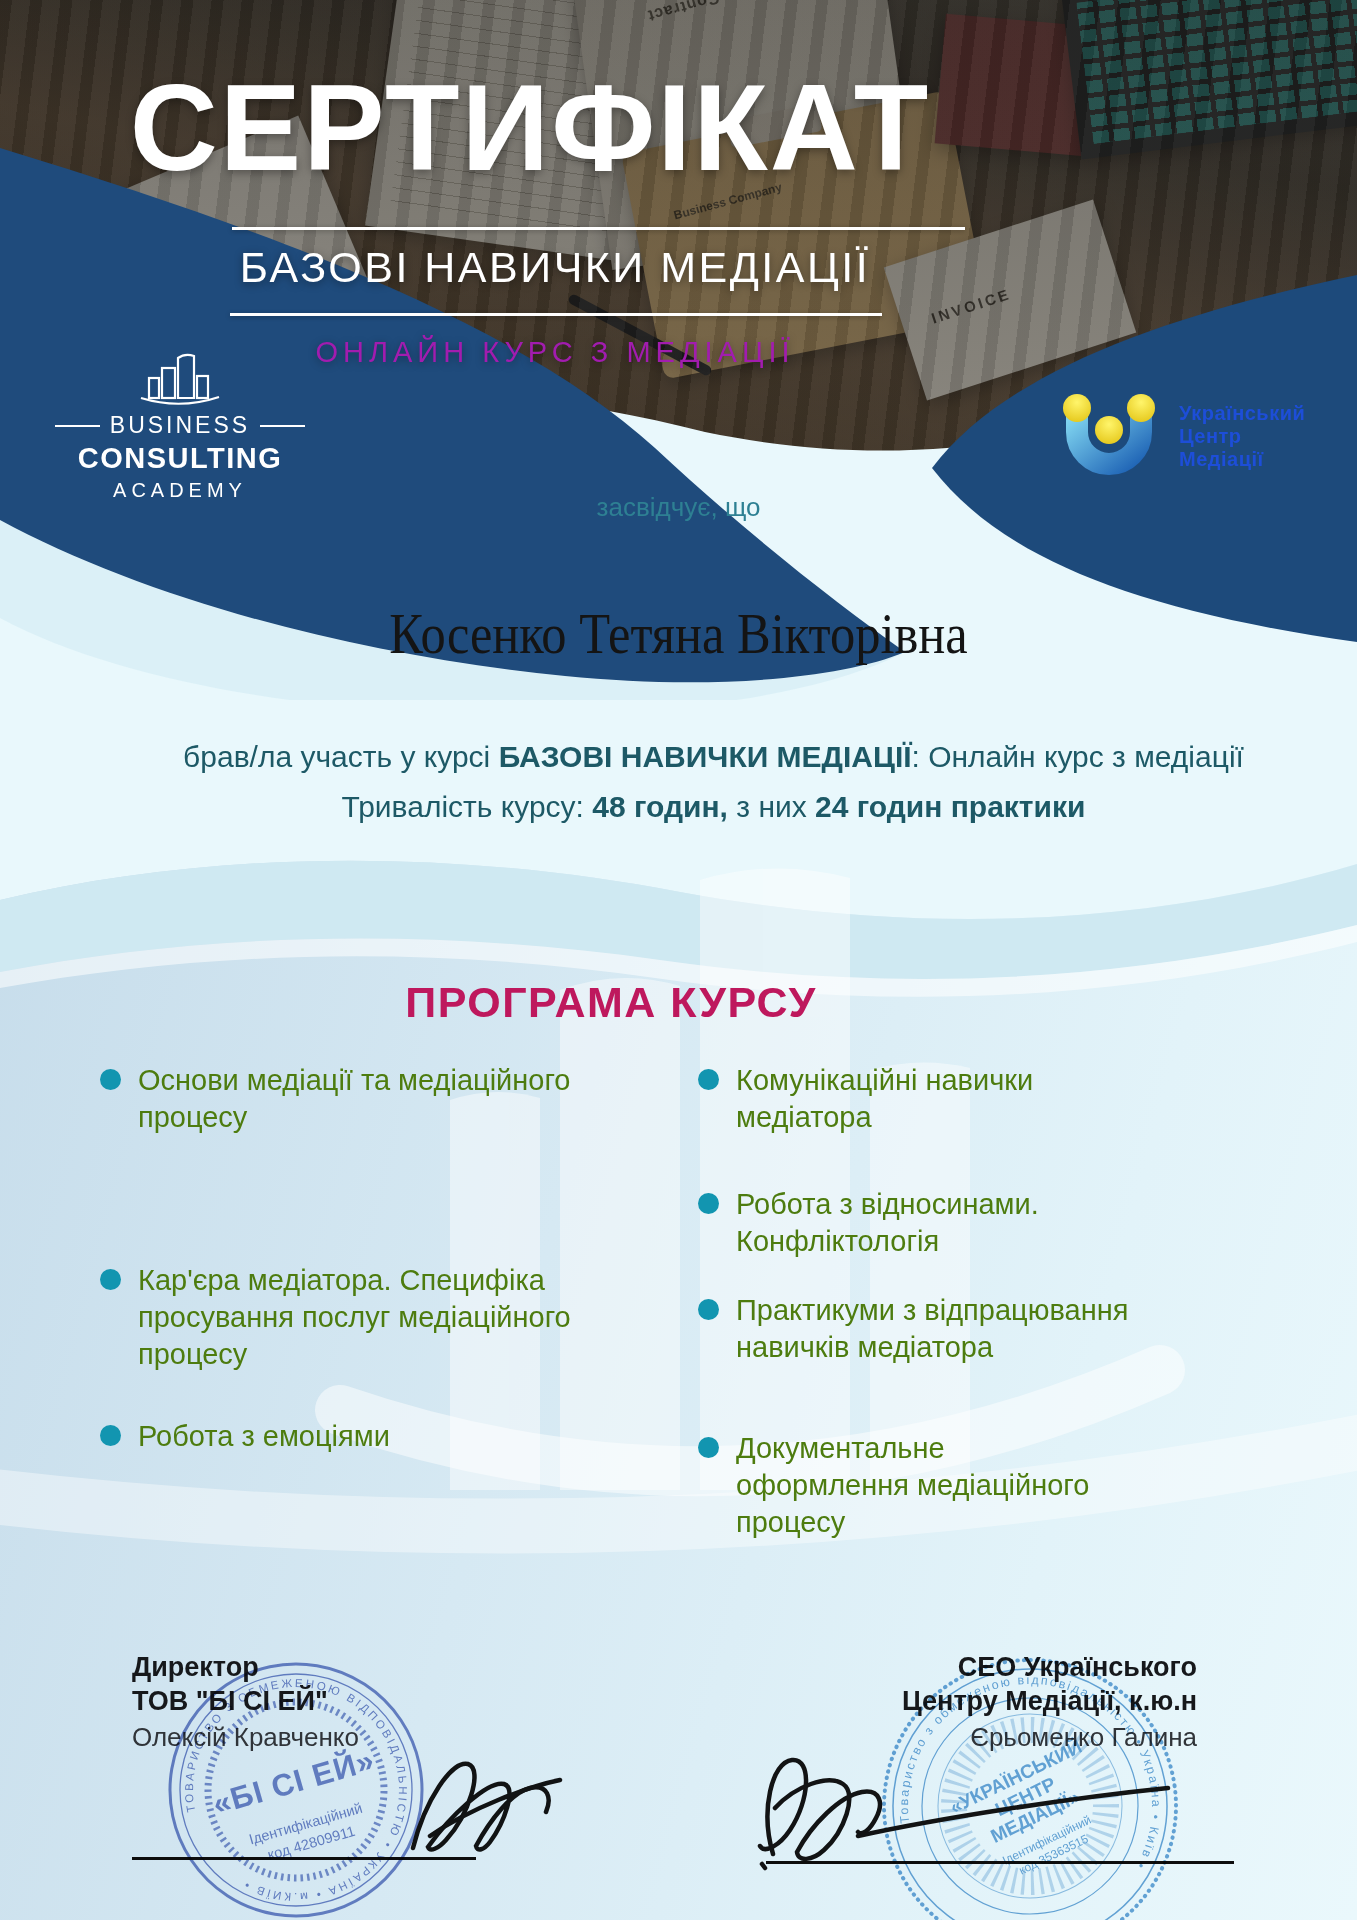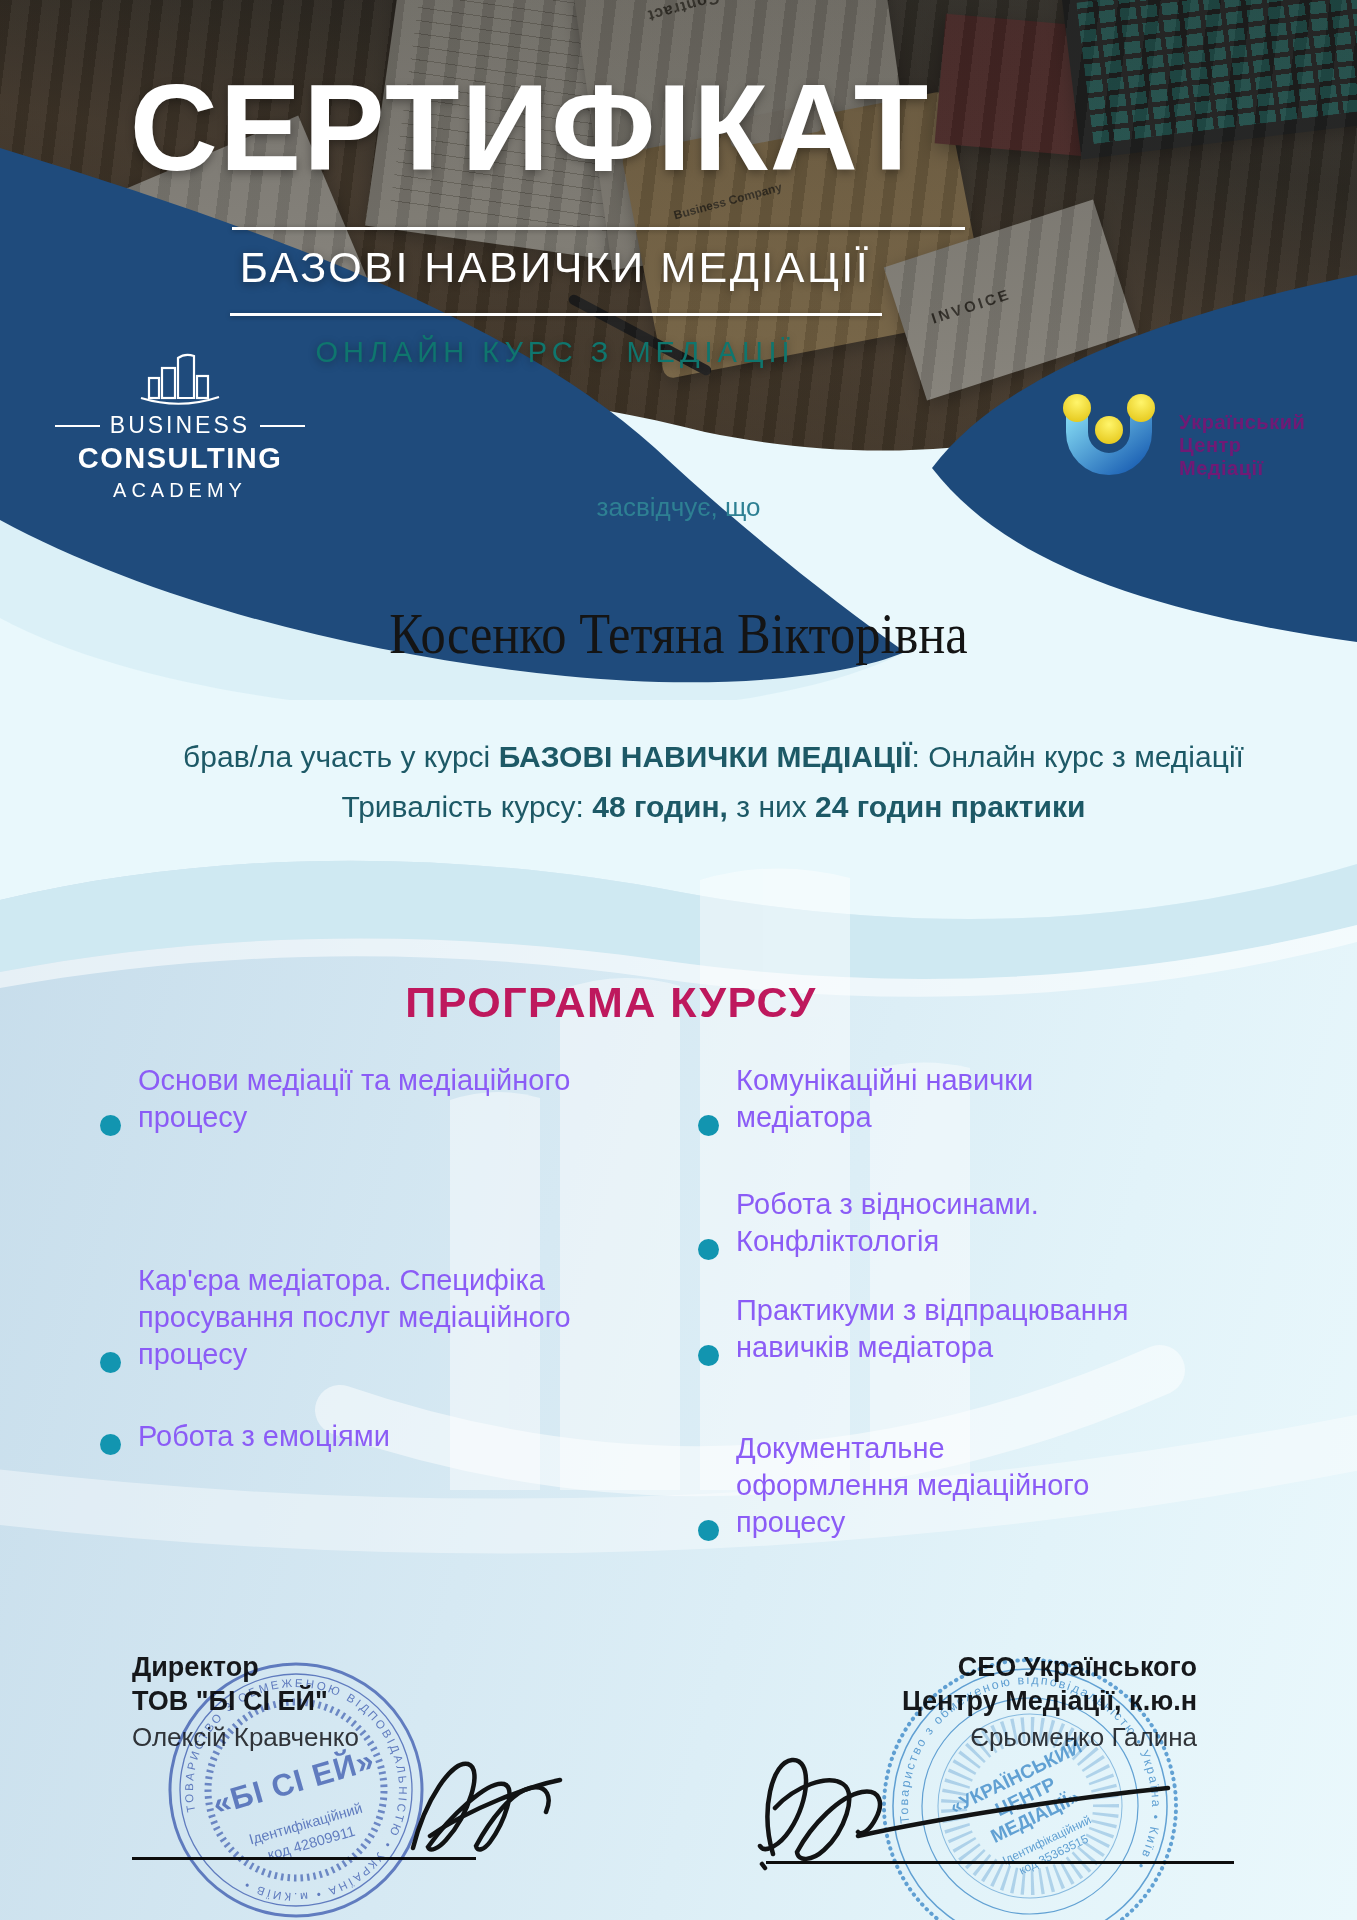--- a/index.html
+++ b/index.html
@@ -36,54 +36,54 @@
   .hero-curves{position:absolute;left:0;top:0;width:1357px;height:700px;}
 
   
   .hero-title{position:absolute;left:0;top:58px;width:1060px;text-align:center;color:#fff;
         font-size:122px;font-weight:800;letter-spacing:2px;text-shadow:0 3px 10px rgba(0,0,0,.35);}
   .rule{position:absolute;height:3px;background:#fff;box-shadow:0 1px 5px rgba(0,0,0,.3);}
   .rule1{left:232px;top:227px;width:733px;}
   .rule2{left:230px;top:313px;width:652px;}
   .hero-sub{position:absolute;left:80px;top:243px;width:950px;text-align:center;color:#fff;
         font-size:43px;font-weight:400;letter-spacing:2.5px;text-shadow:0 2px 8px rgba(0,0,0,.4);}
-  .hero-tag{position:absolute;left:80px;top:336px;width:950px;text-align:center;color:#0f766e;
+  .hero-tag{position:absolute;left:80px;top:336px;width:950px;text-align:center;color:#a21caf;
         font-size:29px;font-weight:300;letter-spacing:5px;text-shadow:0 2px 8px rgba(0,0,0,.4);}
 
   
   .bca{position:absolute;left:55px;top:348px;width:250px;text-align:center;color:#fff;}
   .bca svg{display:block;margin:0 auto;}
   .bca-row{display:flex;align-items:center;justify-content:center;gap:10px;margin-top:4px;}
   .bca-line{width:46px;height:2px;background:#fff;}
   .bca-business{font-size:23px;letter-spacing:3px;font-weight:400;}
   .bca-consulting{font-size:29px;font-weight:700;letter-spacing:1.5px;margin-top:3px;}
   .bca-academy{font-size:20px;letter-spacing:5px;margin-top:4px;font-weight:300;}
 
-  .ucm{position:absolute;left:1053px;top:392px;width:300px;display:flex;align-items:flex-end;gap:14px;color:#701a75;}
+  .ucm{position:absolute;left:1053px;top:392px;width:300px;display:flex;align-items:center;gap:14px;color:#1d4ed8;}
   .ucm-text{font-size:20px;line-height:23px;font-weight:700;letter-spacing:.5px;}
 
   
   .certifies{position:absolute;left:0;top:492px;width:1357px;text-align:center;
         font-size:26px;color:#2e8093;}
   .recipient{position:absolute;left:0;top:600px;width:1357px;text-align:center;
         font-family:"Liberation Serif","DejaVu Serif",serif;font-size:58px;color:#141414;transform:scaleX(.87);}
   .detail{position:absolute;left:0;width:1357px;text-align:center;font-size:30px;color:#1d5966;margin-left:35px;}
   .detail b{font-weight:700;}
   .d1{top:740px;} .d2{top:790px;} .d3{top:840px;}
 
   
   .lower-bg{position:absolute;left:0;top:830px;width:1357px;height:1090px;
         background:linear-gradient(105deg,#c7ddeb 0%,#d6e9f3 40%,#e2f3f9 75%,#eaf8fc 100%);}
   .wave-svg{position:absolute;left:0;top:830px;width:1357px;height:200px;}
   .wm{position:absolute;pointer-events:none;}
 
   
   .prog-head{position:absolute;left:0;top:978px;width:1222px;text-align:center;
         font-size:43px;font-weight:700;letter-spacing:1.5px;color:#be185d;}
-  .item{position:absolute;display:flex;gap:17px;font-size:29px;line-height:37px;color:#8b5cf6;align-items:flex-end;}
+  .item{position:absolute;display:flex;gap:17px;font-size:29px;line-height:37px;color:#4d7c0f;}
   .dot{flex:0 0 auto;width:21px;height:21px;border-radius:50%;background:#1295b0;margin-top:7px;}
   .li0{left:100px;top:1062px;width:500px;}
   .li1{left:100px;top:1178px;width:500px;}
   .li2{left:100px;top:1262px;width:500px;}
   .li3{left:100px;top:1418px;width:500px;}
   .ri0{left:698px;top:1062px;width:420px;}
   .ri1{left:698px;top:1186px;width:420px;}
   .ri2{left:698px;top:1292px;width:440px;}
   .ri3{left:698px;top:1430px;width:420px;}
 

